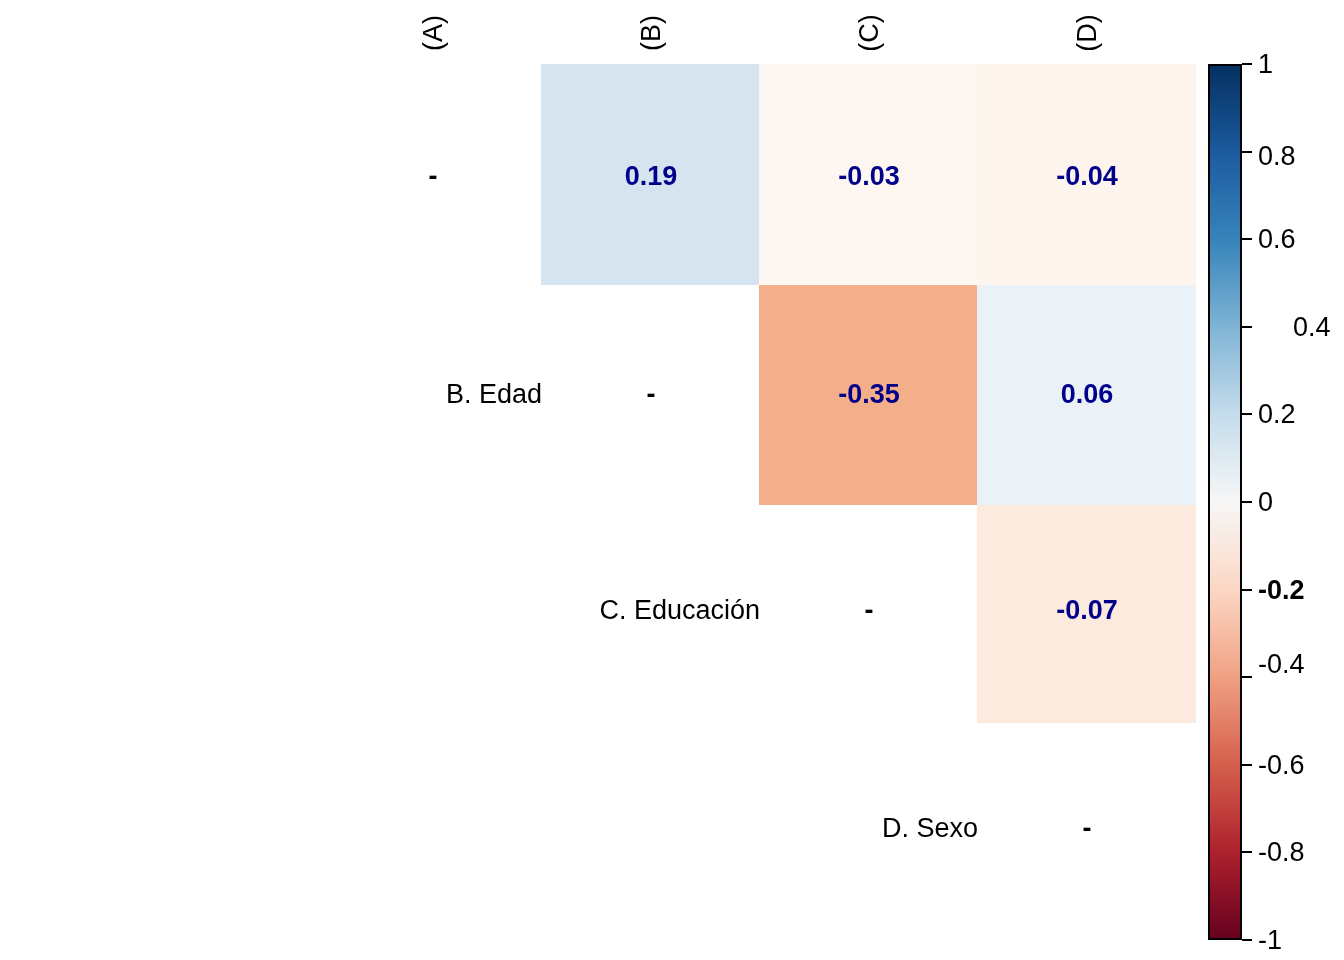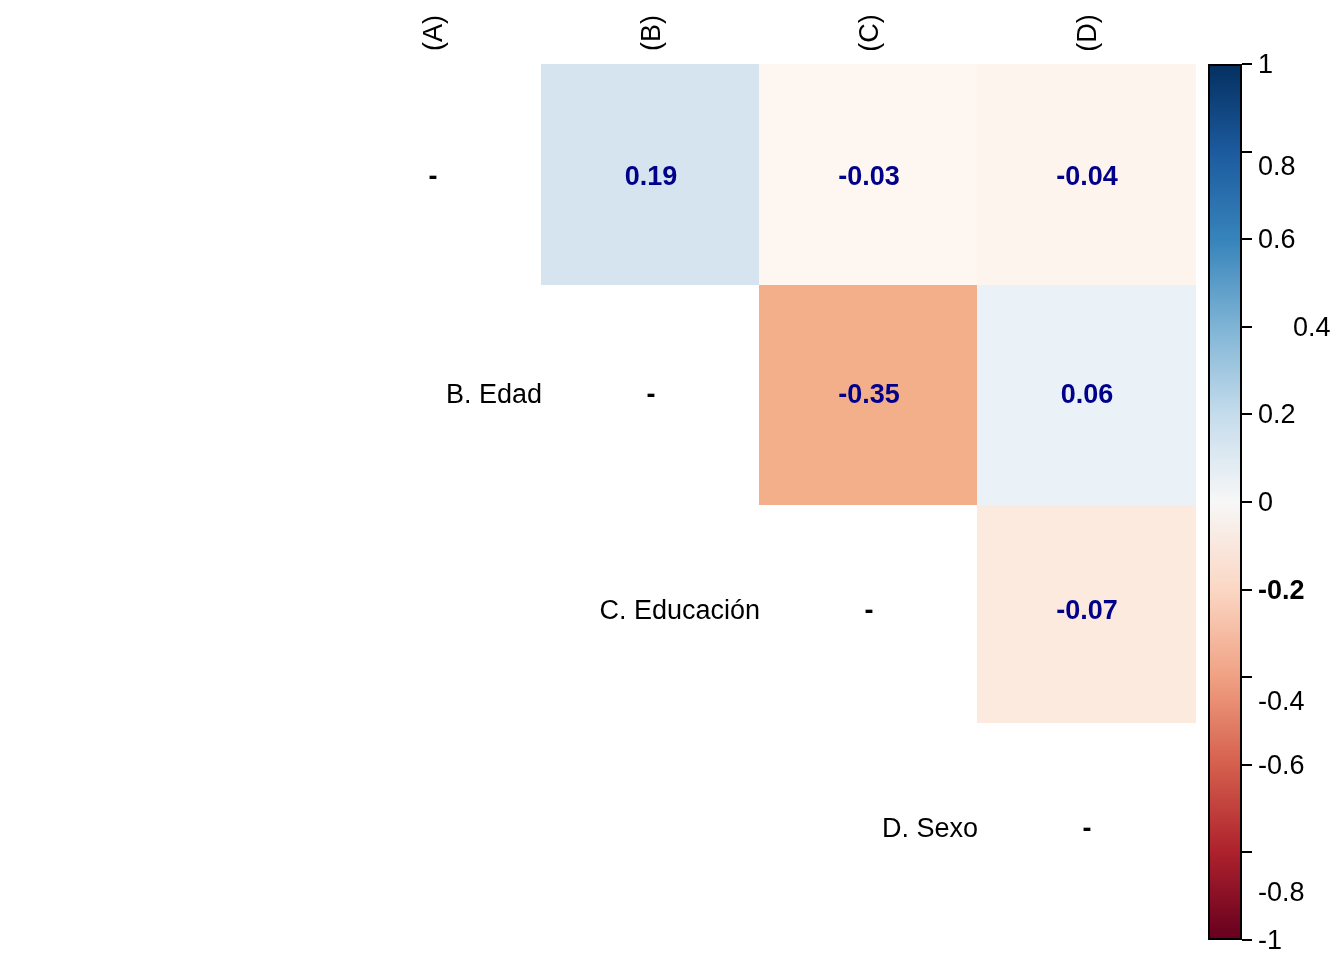--- a/index.html
+++ b/index.html
@@ -133,34 +133,34 @@
   <div class="diag-dash" style="left:1087px; top:828px;">-</div>
 
   <div id="colorbar-wrap" style="left:1208px; top:64px; width:34px; height:876px;">
     <div id="colorbar-gradient" style="background: linear-gradient(rgb(5, 48, 97) 0%, rgb(28, 91, 159) 10%, rgb(55, 132, 187) 20%, rgb(127, 180, 213) 30%, rgb(197, 220, 236) 40%, rgb(247, 247, 247) 50%, rgb(251, 215, 196) 60%, rgb(240, 161, 131) 70%, rgb(213, 96, 77) 80%, rgb(174, 34, 45) 90%, rgb(103, 0, 31) 100%);"></div>
   </div>
 
   <div id="colorbar-ticks">
       <div class="cbar-tick" style="left: 1242px; top: 63px; width: 10px;"></div>
       <div class="cbar-label" style="left: 1258px; top: 64px;">1</div>
       <div class="cbar-tick" style="left: 1242px; top: 150.6px; width: 10px;"></div>
-      <div class="cbar-label" style="left: 1258px; top: 166px;">0.8</div>
+      <div class="cbar-label" style="left: 1258px; top: 156px;">0.8</div>
       <div class="cbar-tick" style="left: 1242px; top: 238.2px; width: 10px;"></div>
       <div class="cbar-label" style="left: 1258px; top: 239.2px;">0.6</div>
       <div class="cbar-tick" style="left: 1242px; top: 325.8px; width: 10px;"></div>
       <div class="cbar-label" style="left: 1258px; top: 326.8px; margin-left: 35px;">0.4</div>
       <div class="cbar-tick" style="left: 1242px; top: 413.4px; width: 10px;"></div>
       <div class="cbar-label" style="left: 1258px; top: 414.4px;">0.2</div>
       <div class="cbar-tick" style="left: 1242px; top: 501px; width: 10px;"></div>
       <div class="cbar-label" style="left: 1258px; top: 502px;">0</div>
       <div class="cbar-tick" style="left: 1242px; top: 588.6px; width: 10px;"></div>
       <div class="cbar-label" style="left: 1258px; top: 589.6px; font-weight: bold;">-0.2</div>
       <div class="cbar-tick" style="left: 1242px; top: 676.2px; width: 10px;"></div>
-      <div class="cbar-label" style="left: 1258px; top: 701px;">-0.4</div>
+      <div class="cbar-label" style="left: 1258px; top: 664px;">-0.4</div>
       <div class="cbar-tick" style="left: 1242px; top: 763.8px; width: 10px;"></div>
       <div class="cbar-label" style="left: 1258px; top: 764.8px;">-0.6</div>
       <div class="cbar-tick" style="left: 1242px; top: 851.4px; width: 10px;"></div>
-      <div class="cbar-label" style="left: 1258px; top: 852.4px; margin-top: 40px;">-0.8</div>
+      <div class="cbar-label" style="left: 1258px; top: 852.4px;">-0.8</div>
       <div class="cbar-tick" style="left: 1242px; top: 939px; width: 10px;"></div>
       <div class="cbar-label" style="left: 1258px; top: 940px;">-1</div>
     </div>
 
 </div>
 
 </body></html>

